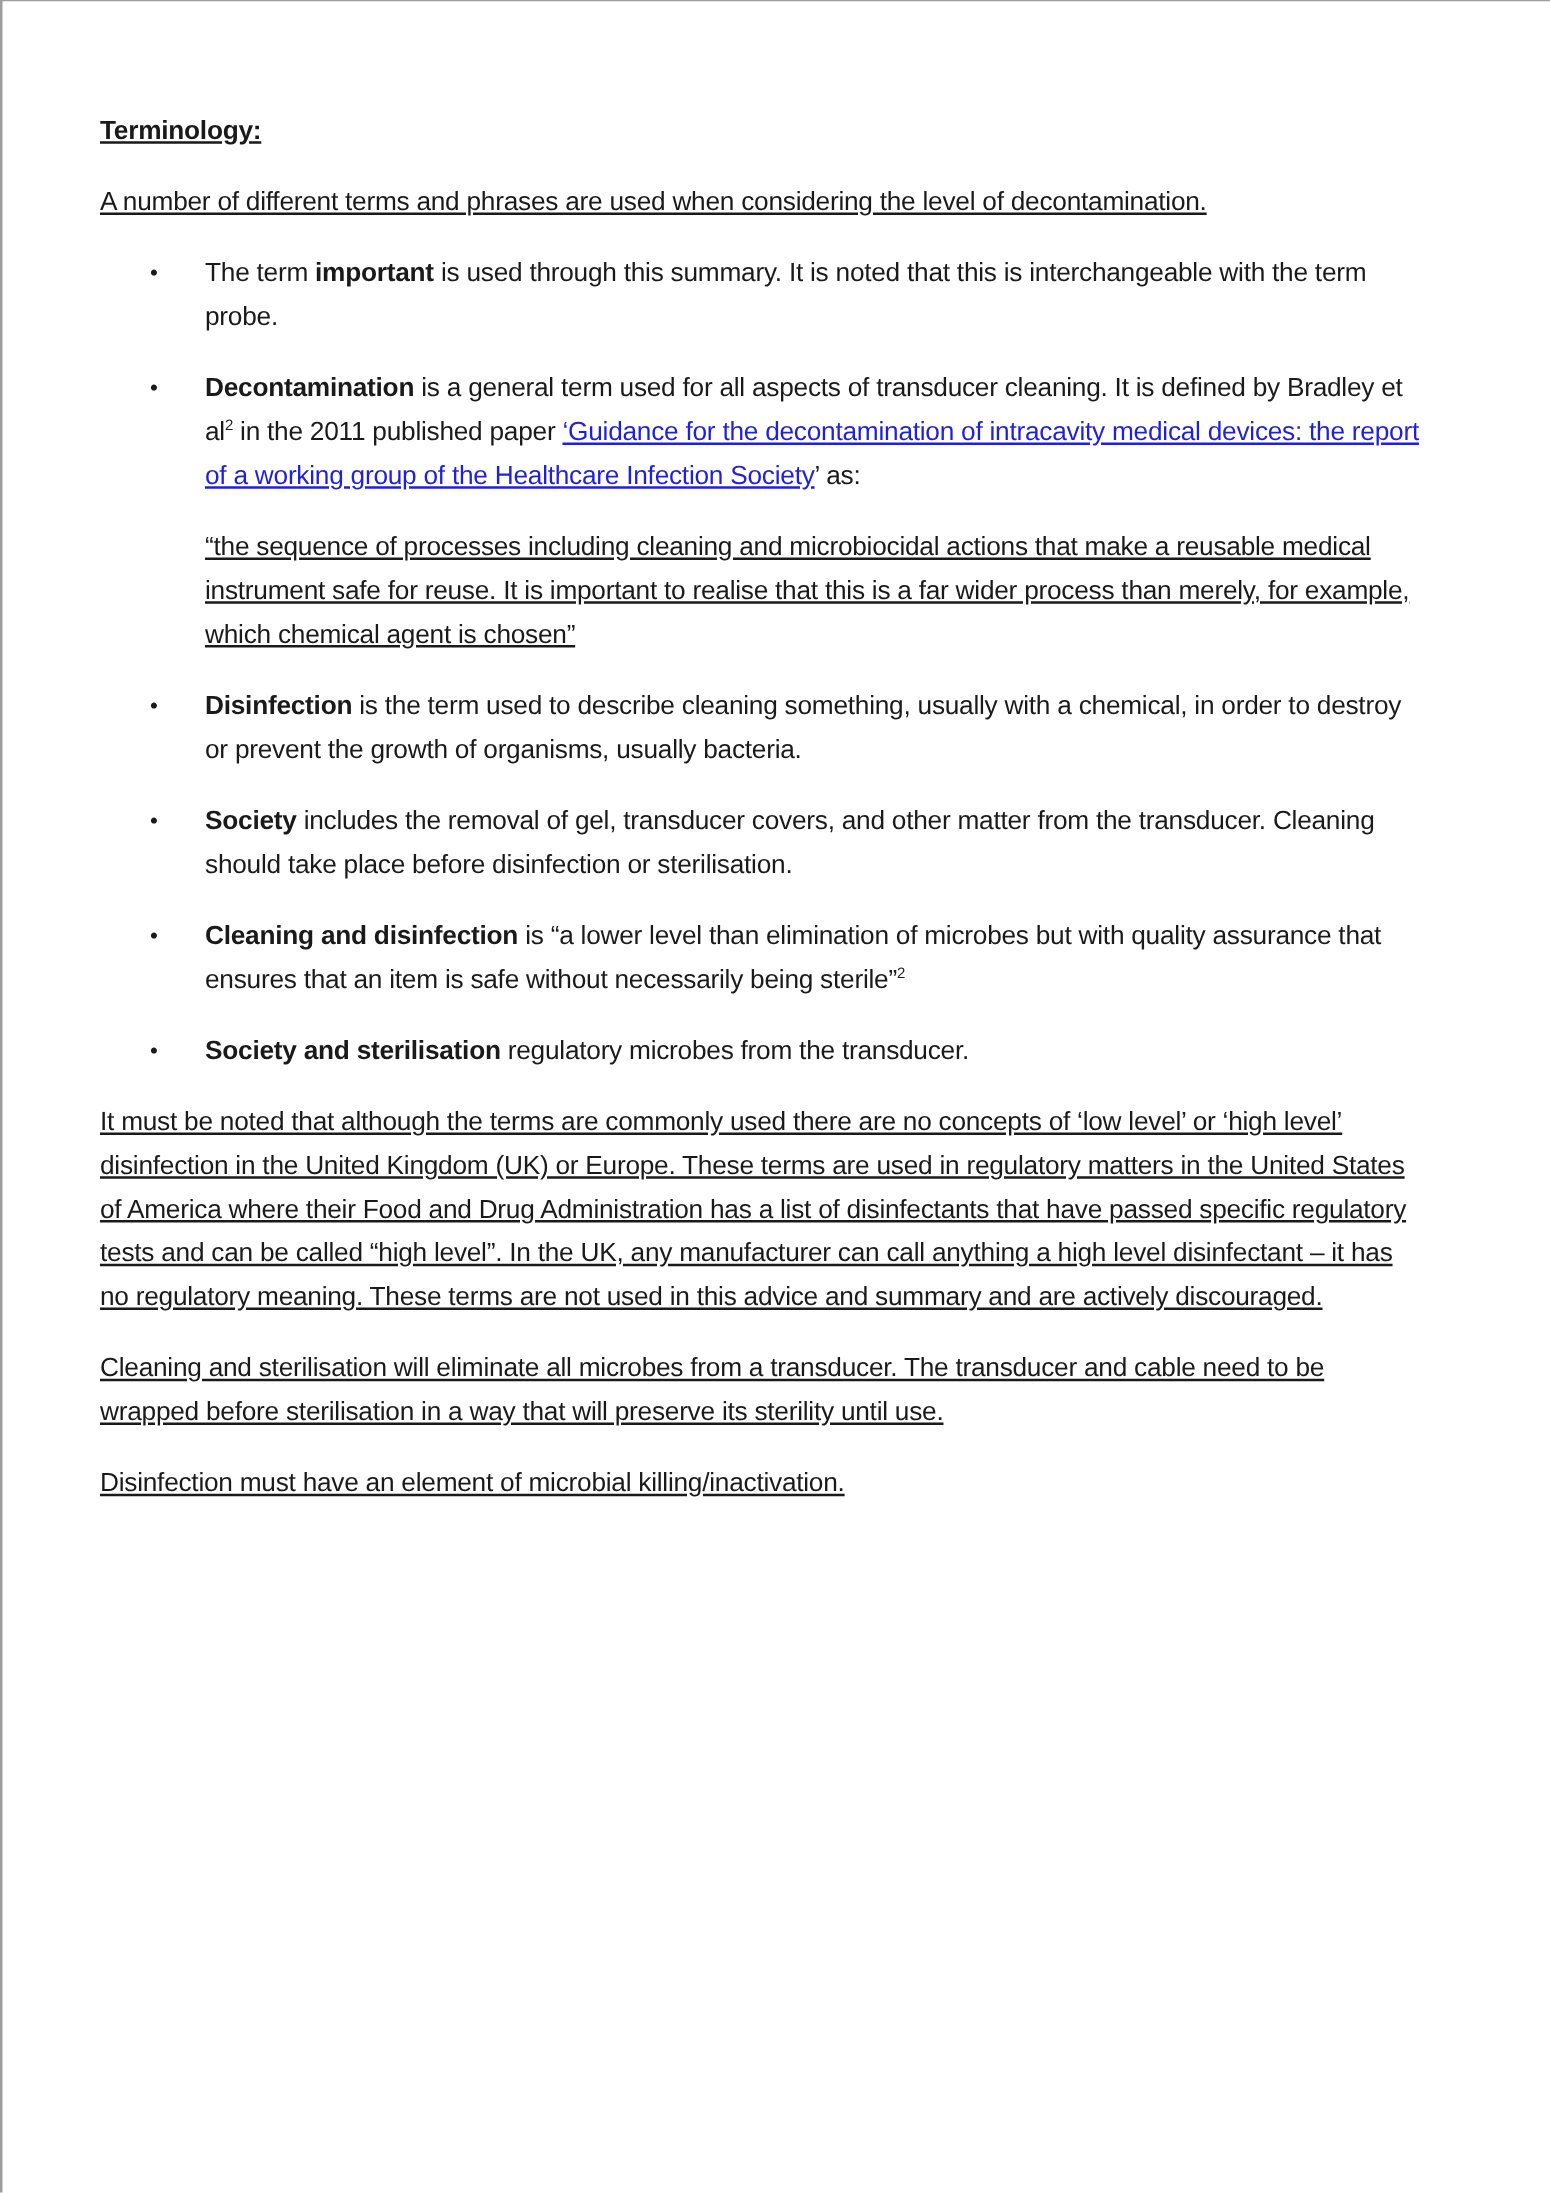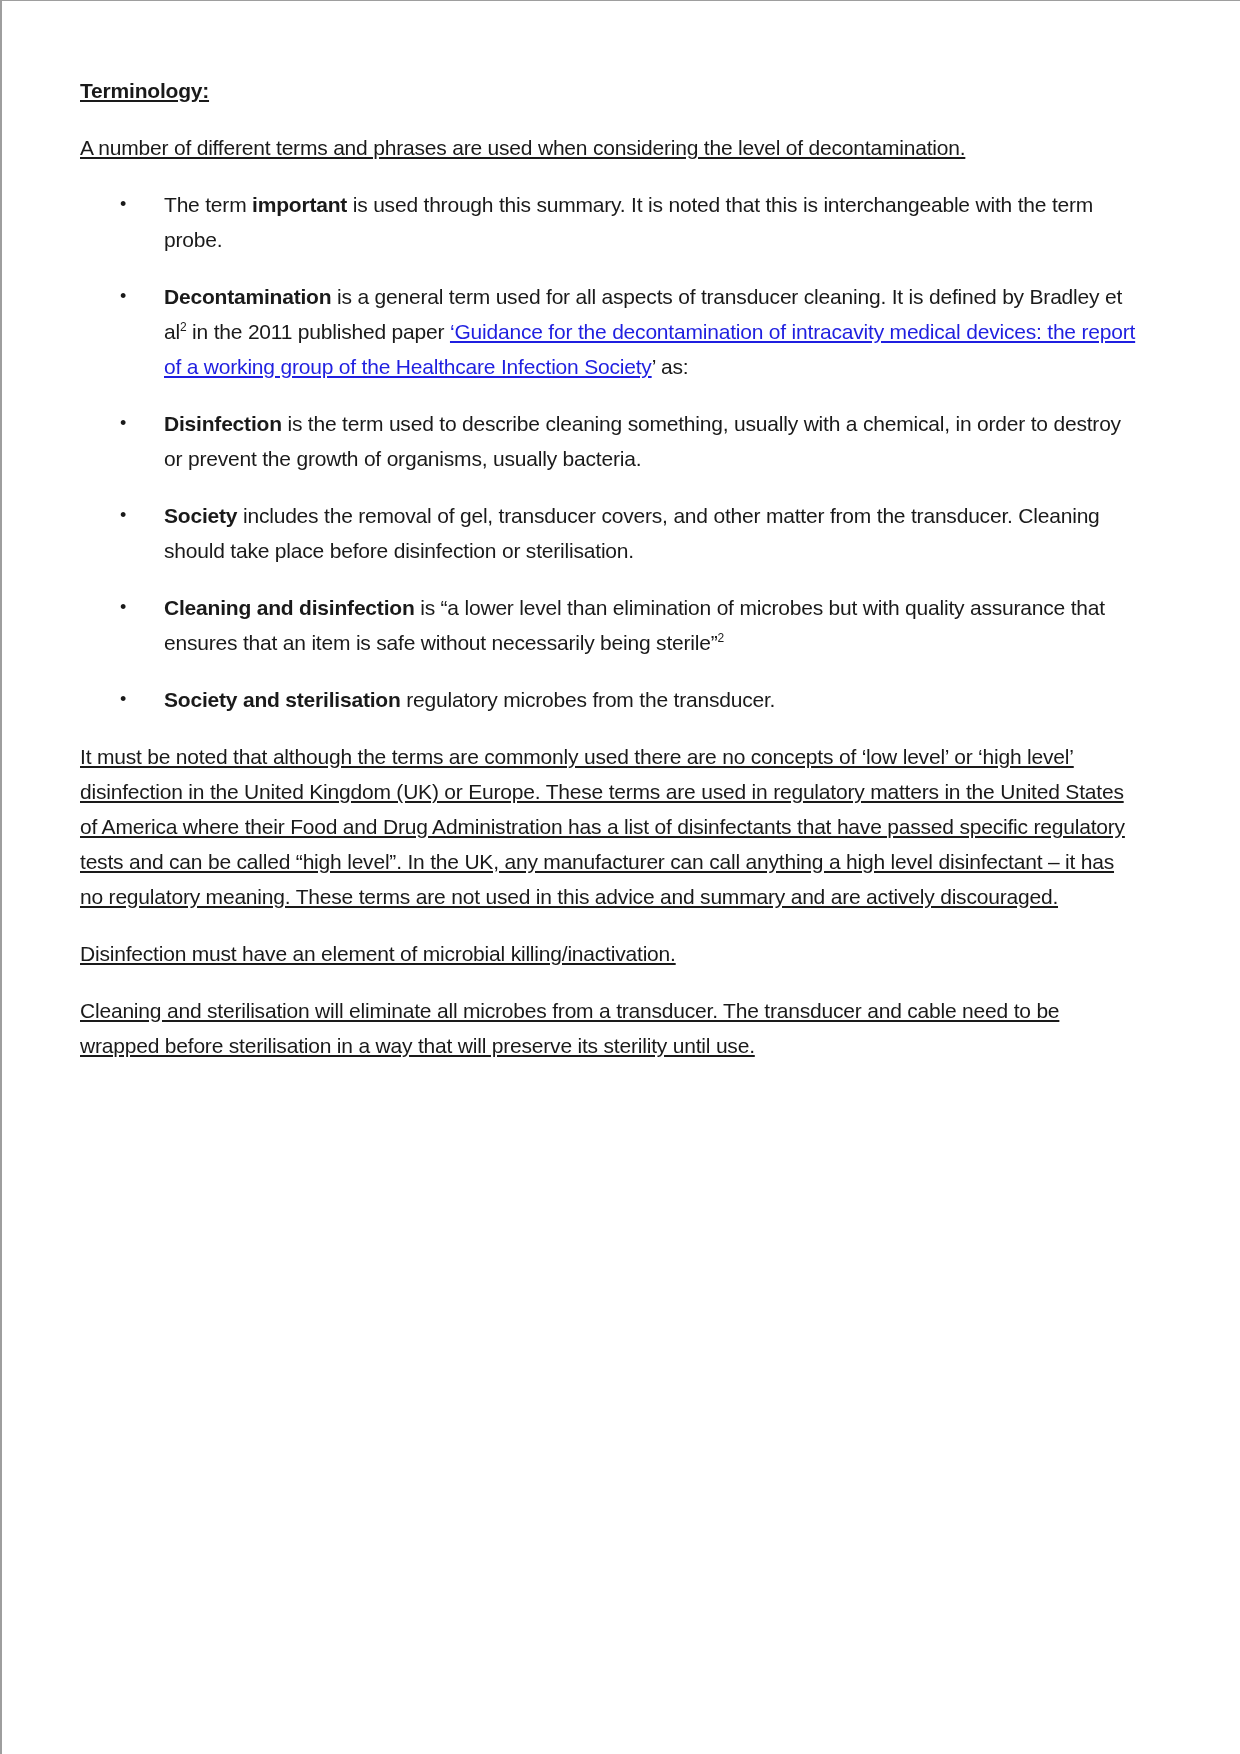--- a/index.html
+++ b/index.html
@@ -3,21 +3,21 @@
   <meta charset="utf-8">
   <style>
     html, body { margin: 0; padding: 0; background: #ffffff; }
     body { width: 1240px; height: 1754px; overflow: hidden; position: relative; }
     .page {
       position: absolute; left: 0; top: 0; width: 1240px; height: 1754px;
       border-top: 1px solid #9e9e9e; border-left: 2px solid #9e9e9e;
       box-sizing: border-box; background: #fff;
     }
     .content {
-      position: absolute; left: 78px; top: 72px; width: 1060px;
+      position: absolute; left: 78px; top: 86px; width: 1060px;
       font-family: "Liberation Sans", sans-serif; font-size: 21px;
       color: #1a1a1a; line-height: 35px; letter-spacing: -0.2px;
     }
     .heading { font-weight: bold; text-decoration: underline; margin: 0 0 22px 0; }
     p { margin: 0 0 22px 0; text-decoration: underline; }
     ul { list-style: none; margin: 0 0 22px 0; padding: 0; }
     li { position: relative; padding-left: 84px; margin: 0 0 22px 0; }
     li .bullet {
       position: absolute; left: 40px; top: 0; font-size: 18px;
     }
@@ -39,20 +39,21 @@
         <span class="bullet">•</span>
         <span>The term </span><span class="term">important</span><span> is used through this summary. It is noted that this is interchangeable with the term probe.</span>
       </li>
 
       <li>
         <span class="bullet">•</span>
         <span class="term">Decontamination</span><span> is a general term used for all aspects of transducer cleaning. It is defined by Bradley et al</span><sup>2</sup><span> in the 2011 published paper </span><a class="link" href="#">‘Guidance for the decontamination of intracavity medical devices: the report of a working group of the Healthcare Infection Society</a><span>’ as:</span>
       </li>
     </ul>
 
+    <p class="quote" style="margin-top:-22px; margin-bottom:22px; padding-top:22px;">“the sequence of processes including cleaning and microbiocidal actions that make a reusable medical instrument safe for reuse. It is important to realise that this is a far wider process than merely, for example, which chemical agent is chosen”</p>
 
     <ul>
       <li>
         <span class="bullet">•</span>
         <span class="term">Disinfection</span><span> is the term used to describe cleaning something, usually with a chemical, in order to destroy or prevent the growth of organisms, usually bacteria.</span>
       </li>
       <li>
         <span class="bullet">•</span>
         <span class="term">Society</span><span>  includes the removal of gel, transducer covers, and other matter from the transducer. Cleaning should take place before disinfection or sterilisation.</span>
       </li>
@@ -60,16 +61,16 @@
         <span class="bullet">•</span>
         <span class="term">Cleaning and disinfection</span><span> is “a lower level than elimination of microbes but with quality assurance that ensures that an item is safe without necessarily being sterile”</span><sup>2</sup>
       </li>
       <li>
         <span class="bullet">•</span>
         <span class="term">Society and sterilisation</span><span> regulatory microbes from the transducer.</span>
       </li>
     </ul>
 
     <p>It must be noted that although the terms are commonly used there are no concepts of ‘low level’ or ‘high level’ disinfection in the United Kingdom (UK) or Europe.  These terms are used in regulatory matters in the United States of America where their Food and Drug Administration has a list of disinfectants that have passed specific regulatory tests and can be called “high level”. In the UK, any manufacturer can call anything a high level disinfectant – it has no regulatory meaning.  These terms are not used in this advice and summary and are actively discouraged.</p>
+    <p>Cleaning and sterilisation will eliminate all microbes from a transducer.  The transducer and cable need to be wrapped before sterilisation in a way that will preserve its sterility until use.</p>
     <p>Disinfection must have an element of microbial killing/inactivation.</p>
-    <p>Cleaning and sterilisation will eliminate all microbes from a transducer.  The transducer and cable need to be wrapped before sterilisation in a way that will preserve its sterility until use.</p>
   </div>
 </div>
 
 </body></html>

